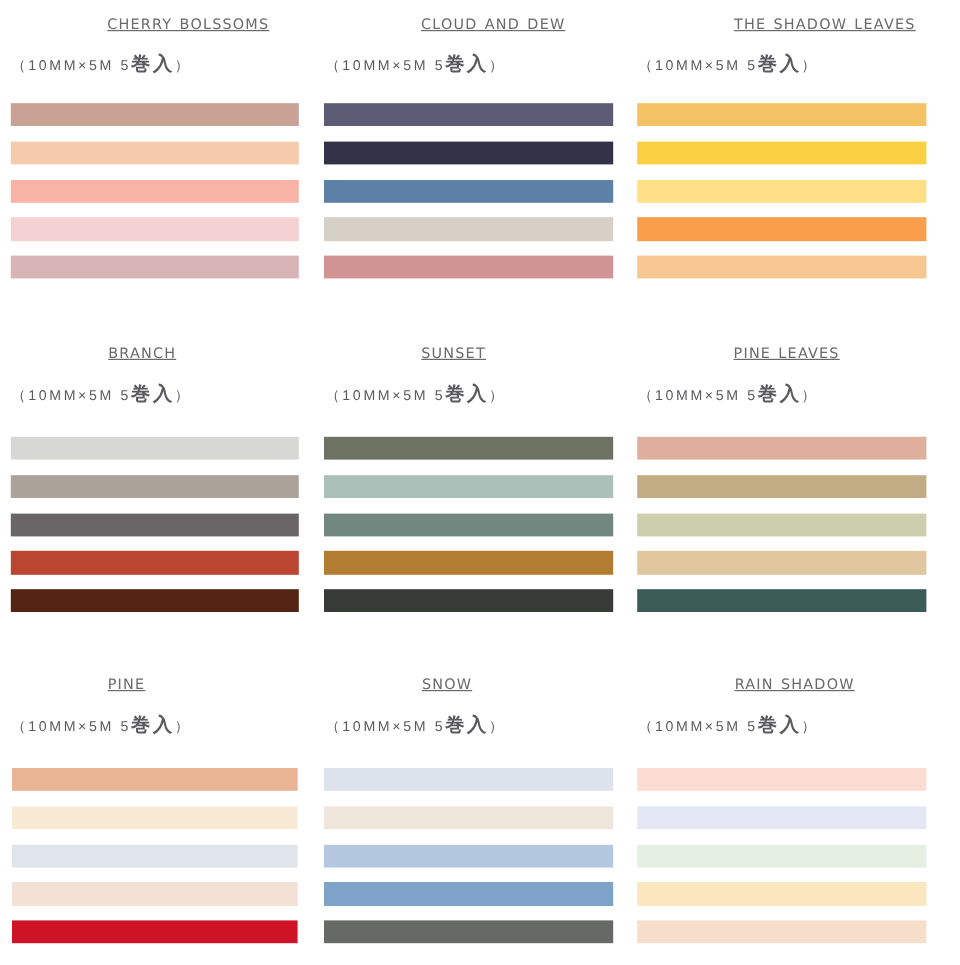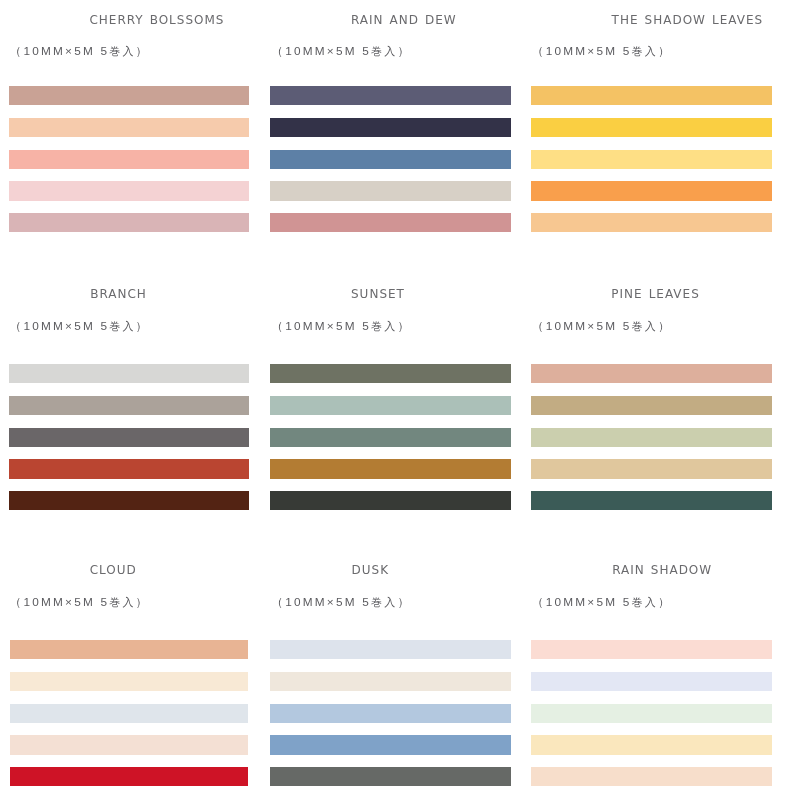--- a/index.html
+++ b/index.html
@@ -23,54 +23,55 @@
     position: absolute;
     font-family: "DejaVu Sans", sans-serif;
     font-size: 12px;
     font-weight: 400;
     letter-spacing: 1px;
     word-spacing: 1.2px;
     line-height: 1;
     color: #6A6A6D;
     white-space: nowrap;
     filter: blur(0.25px);
+    text-decoration: underline;
   }
   .set-sub {
     position: absolute;
     font-family: "Liberation Sans", sans-serif;
     font-size: 11.8px;
     font-weight: 400;
     letter-spacing: 2.2px;
     line-height: 1;
     color: #5A5A5E;
     white-space: pre;
     filter: blur(0.25px);
   }
   
-  .set-sub .cjk { display: inline-block; font-size: 11px; }
+  .set-sub .cjk { display: inline-block; font-size: 16px; font-weight: bold; }
   .swatches { position: absolute; }
   .swatch { position: absolute; left: 0; width: 100%; }
 </style>
 </head>
 <body>
 
 <div class="sheet">
     <div class="set">
       <div class="set-title" style="left:89.4px;top:13.8px">CHERRY BOLSSOMS</div>
       <div class="set-sub" style="left:9.5px;top:45.9px">（10MM×5M 5<span class="cjk">巻入</span>）</div>
       <div class="swatches" style="left:8.5px;top:86.0px;width:240.5px;height:146.5px">
         <div class="swatch" style="top: 0px; height: 19.3px; background-color: rgb(201, 162, 149);"></div>
         <div class="swatch" style="top: 31.8px; height: 19.3px; background-color: rgb(246, 203, 172);"></div>
         <div class="swatch" style="top: 63.6px; height: 19.3px; background-color: rgb(247, 179, 166);"></div>
         <div class="swatch" style="top: 95.4px; height: 19.3px; background-color: rgb(244, 210, 211);"></div>
         <div class="swatch" style="top: 127.2px; height: 19.3px; background-color: rgb(217, 180, 182);"></div>
       </div>
     </div>
     <div class="set">
-      <div class="set-title" style="left:350.9px;top:13.8px">RAIN AND DEW</div>
+      <div class="set-title" style="left:350.9px;top:13.8px">CLOUD AND DEW</div>
       <div class="set-sub" style="left:271.3px;top:45.9px">（10MM×5M 5<span class="cjk">巻入</span>）</div>
       <div class="swatches" style="left:270.3px;top:86.0px;width:240.4px;height:146.5px">
         <div class="swatch" style="top: 0px; height: 19.3px; background-color: rgb(92, 92, 117);"></div>
         <div class="swatch" style="top: 31.8px; height: 19.3px; background-color: rgb(51, 50, 72);"></div>
         <div class="swatch" style="top: 63.6px; height: 19.3px; background-color: rgb(93, 128, 166);"></div>
         <div class="swatch" style="top: 95.4px; height: 19.3px; background-color: rgb(215, 208, 198);"></div>
         <div class="swatch" style="top: 127.2px; height: 19.3px; background-color: rgb(208, 148, 148);"></div>
       </div>
     </div>
     <div class="set">
@@ -111,32 +112,32 @@
       <div class="set-sub" style="left:531.8px;top:320.9px">（10MM×5M 5<span class="cjk">巻入</span>）</div>
       <div class="swatches" style="left:531.0px;top:364.0px;width:241.0px;height:146.5px">
         <div class="swatch" style="top: 0px; height: 19.3px; background-color: rgb(221, 175, 156);"></div>
         <div class="swatch" style="top: 31.8px; height: 19.3px; background-color: rgb(194, 172, 131);"></div>
         <div class="swatch" style="top: 63.6px; height: 19.3px; background-color: rgb(203, 207, 174);"></div>
         <div class="swatch" style="top: 95.4px; height: 19.3px; background-color: rgb(224, 199, 157);"></div>
         <div class="swatch" style="top: 127.2px; height: 19.3px; background-color: rgb(59, 91, 87);"></div>
       </div>
     </div>
     <div class="set">
-      <div class="set-title" style="left:89.7px;top:563.6px">CLOUD</div>
+      <div class="set-title" style="left:89.7px;top:563.6px">PINE</div>
       <div class="set-sub" style="left:9.5px;top:596.9px">（10MM×5M 5<span class="cjk">巻入</span>）</div>
       <div class="swatches" style="left:9.8px;top:640.0px;width:238.7px;height:146.5px">
         <div class="swatch" style="top: 0px; height: 19.3px; background-color: rgb(232, 180, 148);"></div>
         <div class="swatch" style="top: 31.8px; height: 19.3px; background-color: rgb(248, 233, 213);"></div>
         <div class="swatch" style="top: 63.6px; height: 19.3px; background-color: rgb(223, 229, 235);"></div>
         <div class="swatch" style="top: 95.4px; height: 19.3px; background-color: rgb(244, 224, 212);"></div>
         <div class="swatch" style="top: 127.2px; height: 19.3px; background-color: rgb(206, 19, 38);"></div>
       </div>
     </div>
     <div class="set">
-      <div class="set-title" style="left:351.6px;top:563.6px">DUSK</div>
+      <div class="set-title" style="left:351.6px;top:563.6px">SNOW</div>
       <div class="set-sub" style="left:271.3px;top:596.9px">（10MM×5M 5<span class="cjk">巻入</span>）</div>
       <div class="swatches" style="left:269.8px;top:640.0px;width:240.9px;height:146.5px">
         <div class="swatch" style="top: 0px; height: 19.3px; background-color: rgb(221, 227, 236);"></div>
         <div class="swatch" style="top: 31.8px; height: 19.3px; background-color: rgb(239, 231, 220);"></div>
         <div class="swatch" style="top: 63.6px; height: 19.3px; background-color: rgb(179, 200, 223);"></div>
         <div class="swatch" style="top: 95.4px; height: 19.3px; background-color: rgb(127, 162, 200);"></div>
         <div class="swatch" style="top: 127.2px; height: 19.3px; background-color: rgb(102, 105, 102);"></div>
       </div>
     </div>
     <div class="set">

